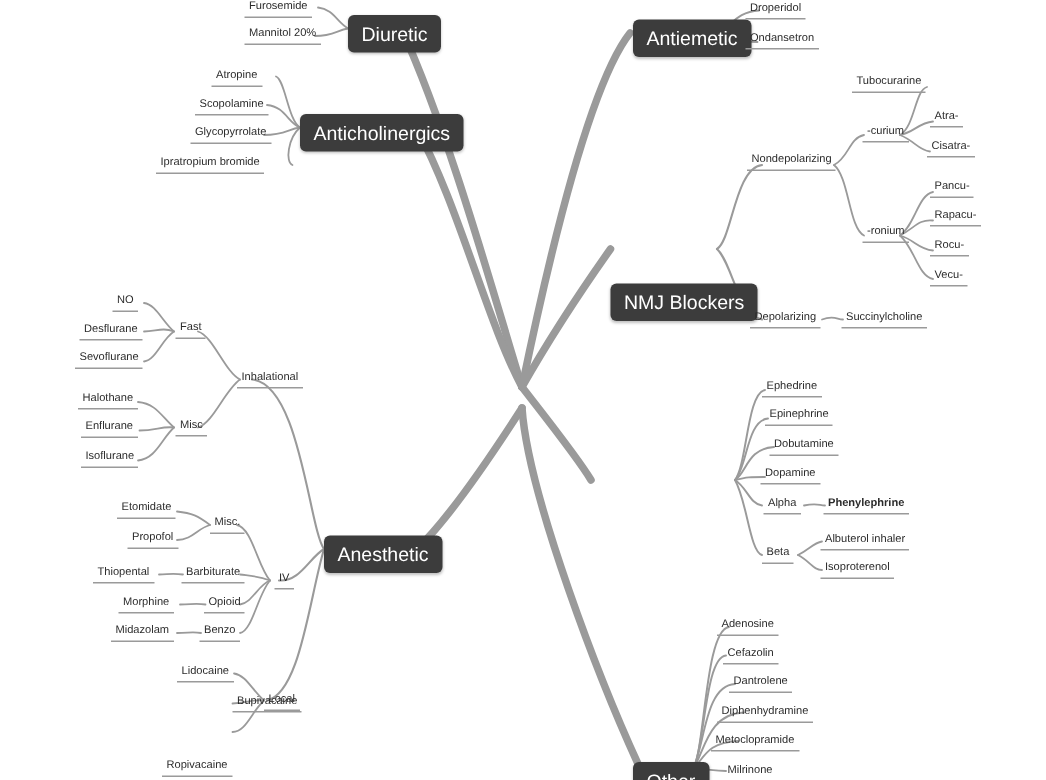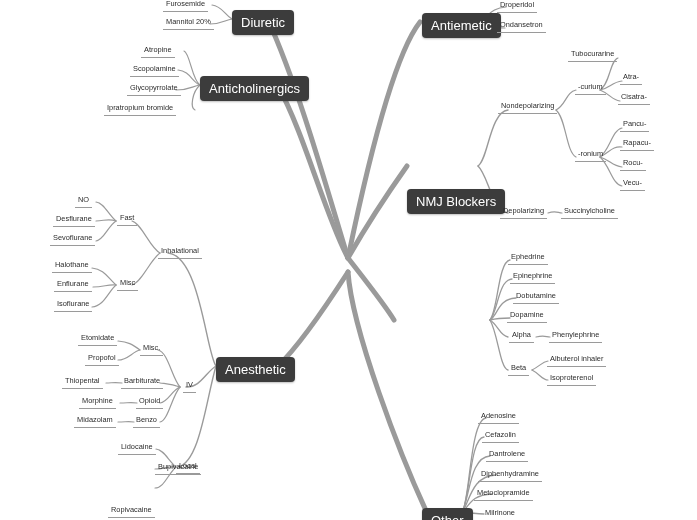--- a/index.html
+++ b/index.html
@@ -180,21 +180,21 @@
   <div class="node leaf" style="left:620px; top:118px;">Pancu-</div>
   <div class="node leaf" style="left:620px; top:137px;">Rapacu-</div>
   <div class="node leaf" style="left:620px; top:157px;">Rocu-</div>
   <div class="node leaf" style="left:620px; top:177px;">Vecu-</div>
 
   <div class="node leaf" style="left:508px; top:251px;">Ephedrine</div>
   <div class="node leaf" style="left:510px; top:270px;">Epinephrine</div>
   <div class="node leaf" style="left:513px; top:290px;">Dobutamine</div>
   <div class="node leaf" style="left:507px; top:309px;">Dopamine</div>
   <div class="node leaf" style="left:509px; top:329px;">Alpha</div>
-  <div class="node leaf" style="left:549px; top:329px;">Phenylephrine</div>
+  <div class="node leaf" style="left:549px; top:329px;font-weight:bold;">Phenylephrine</div>
   <div class="node leaf" style="left:508px; top:362px;">Beta</div>
   <div class="node leaf" style="left:547px; top:353px;">Albuterol inhaler</div>
   <div class="node leaf" style="left:547px; top:372px;">Isoproterenol</div>
 
   <div class="node lvl1" style="left:216px; top:357px;">Anesthetic</div>
   <div class="node leaf" style="left:158px; top:245px;">Inhalational</div>
   <div class="node leaf" style="left:183px; top:379px;">IV</div>
   <div class="node leaf" style="left:176px; top:460px;">Local</div>
 
   <div class="node leaf" style="left:117px; top:212px;">Fast</div>

